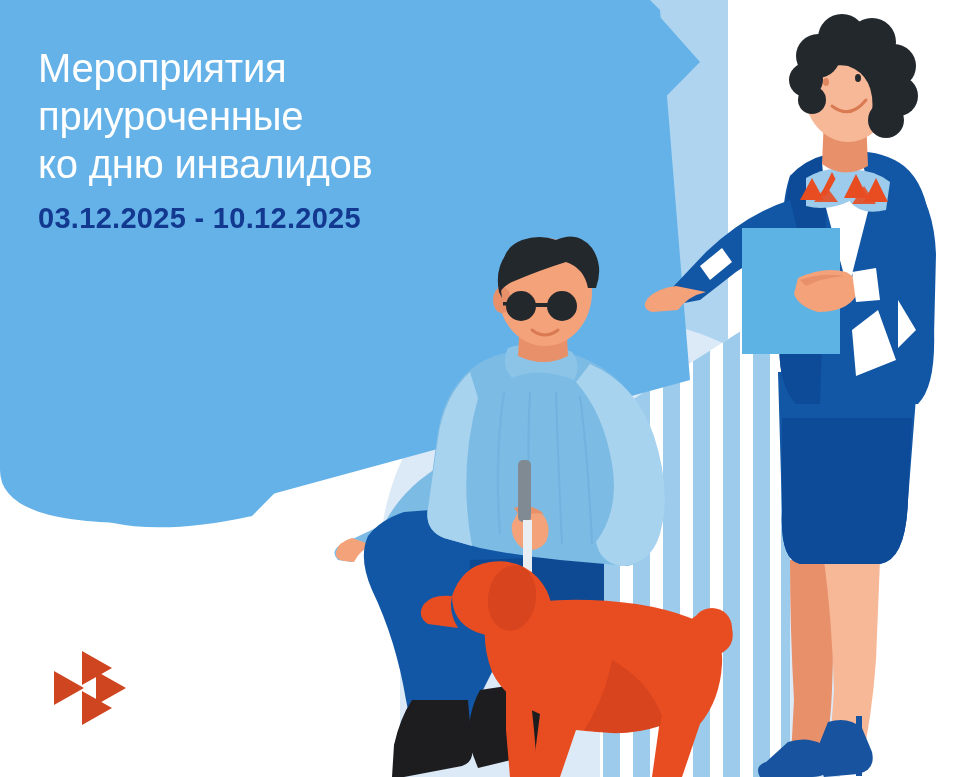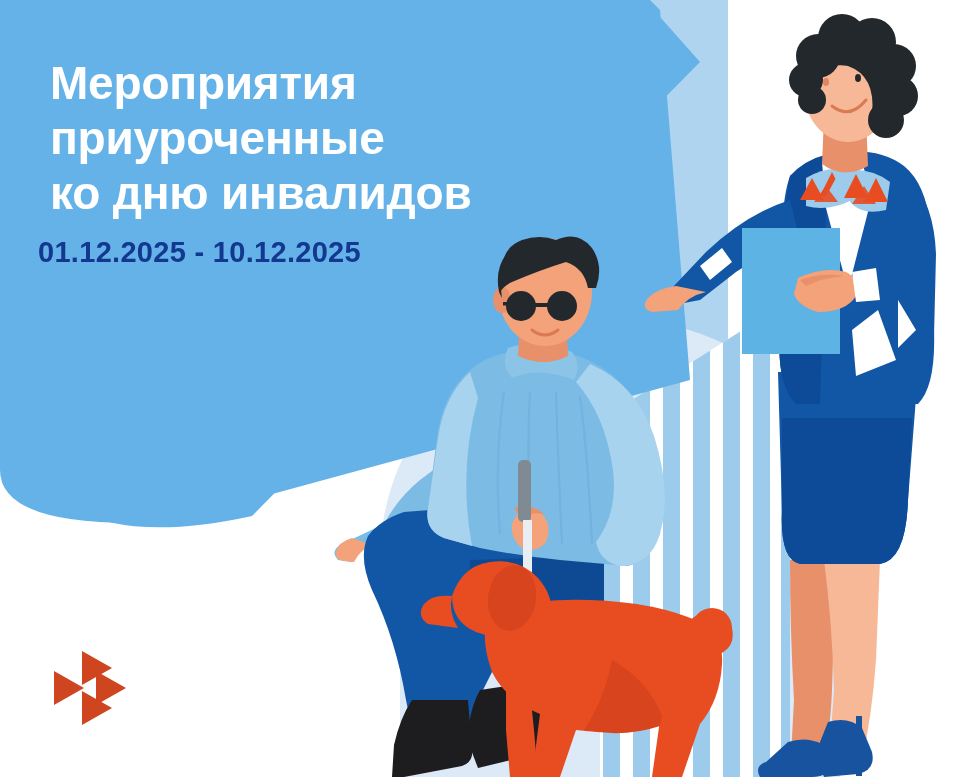--- a/index.html
+++ b/index.html
@@ -17,25 +17,25 @@
 
   
   #title-block{
     position:absolute;
     left:38px;
     top:44px;
     z-index:60;
     width:520px;
   }
   #poster-title{
-    margin:12px;
+    margin:0;
     color:#ffffff;
-    font-size:46px;
+    font-size:40px;
     line-height:1.20;
-    font-weight:700;
+    font-weight:400;
     letter-spacing:-0.2px;
     white-space:pre-line;
   }
   #poster-dates{
     margin:14px 0 0 0;
     color:#12388f;
     font-size:29px;
     font-weight:bold;
     letter-spacing:0.3px;
   }
@@ -266,21 +266,21 @@
         <path d="M898,300 L916,330 L898,348 Z" fill="#ffffff"></path>
       </g>
 
     </g>
   </svg>
 
   <div id="title-block">
     <h1 id="poster-title">Мероприятия
 приуроченные
 ко дню инвалидов</h1>
-    <div id="poster-dates">01.12.2025 - 10.12.2025</div>
+    <div id="poster-dates">03.12.2025 - 10.12.2025</div>
   </div>
 
   <svg id="logo" viewBox="0 0 92 92" xmlns="http://www.w3.org/2000/svg">
     <g fill="#cf4520">
       <polygon points="30,6  60,23 30,40"></polygon>
       <polygon points="2,26 32,43  2,60"></polygon>
       <polygon points="44,26 74,43 44,60"></polygon>
       <polygon points="30,46 60,63 30,80"></polygon>
     </g>
   </svg>

